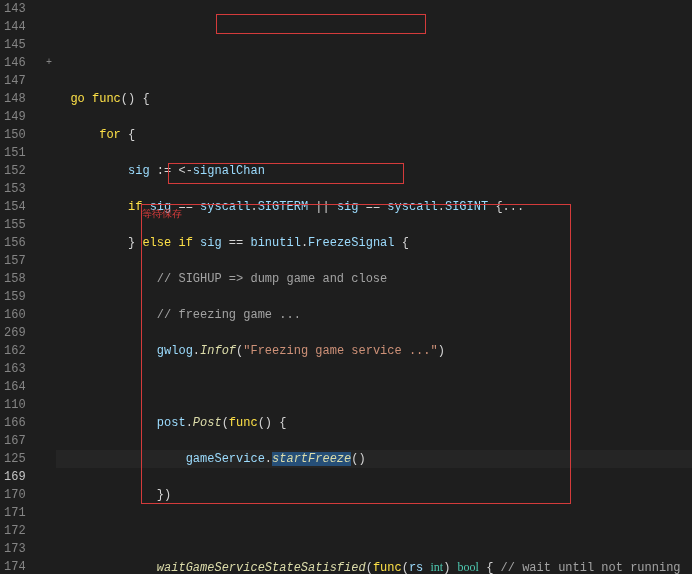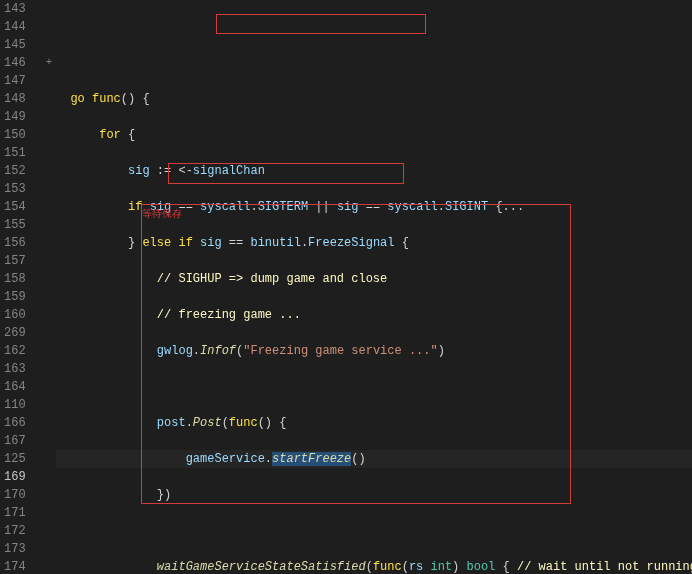--- a/index.html
+++ b/index.html
@@ -42,24 +42,24 @@
       line-height: 18px;
       white-space: pre;
       color: #d4d4d4;
       position: relative;
     }
     .line { height: 18px; }
     .line.cur { background: rgba(255,255,255,0.03); }
     .ln.cur { color: #c6c6c6; }
     .kw { color: #fde047; }
     .fn { color: #dcdcaa; font-style: italic; }
-    .ty { color: #4ec9b0; }
+    .ty { color: #4ec9b0; font-family: Liberation Serif, serif; }
     .id { color: #9cdcfe; }
     .str { color: #ce9178; }
-    .cm { color: #fef9c3; }
+    .cm { color: #a3a3a3; }
     .pl { color: #d4d4d4; }
     .sel { background: #264f78; }
     .anno-box1 {
       position: absolute;
       border: 1px solid #d43b3b;
       left: 160px; top: 14px; width: 210px; height: 20px;
       pointer-events: none;
     }
     .anno-box2 {
       position: absolute;

